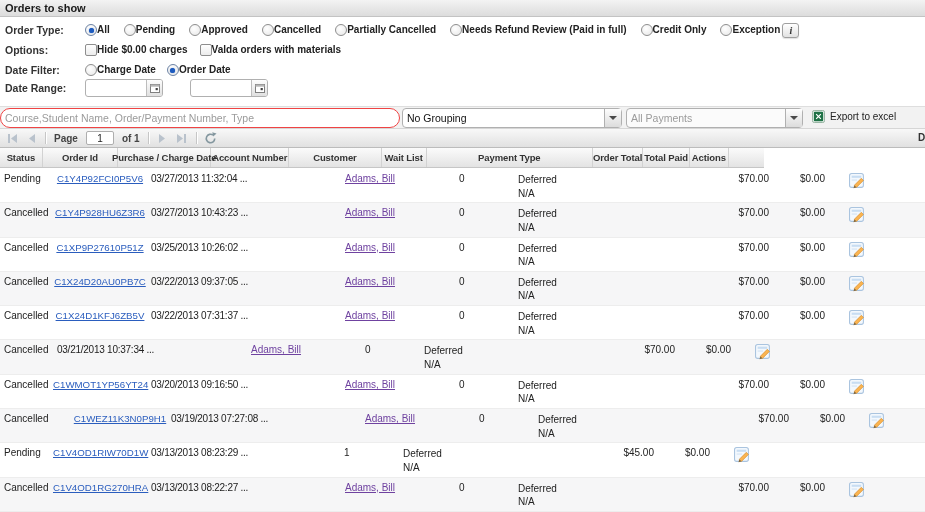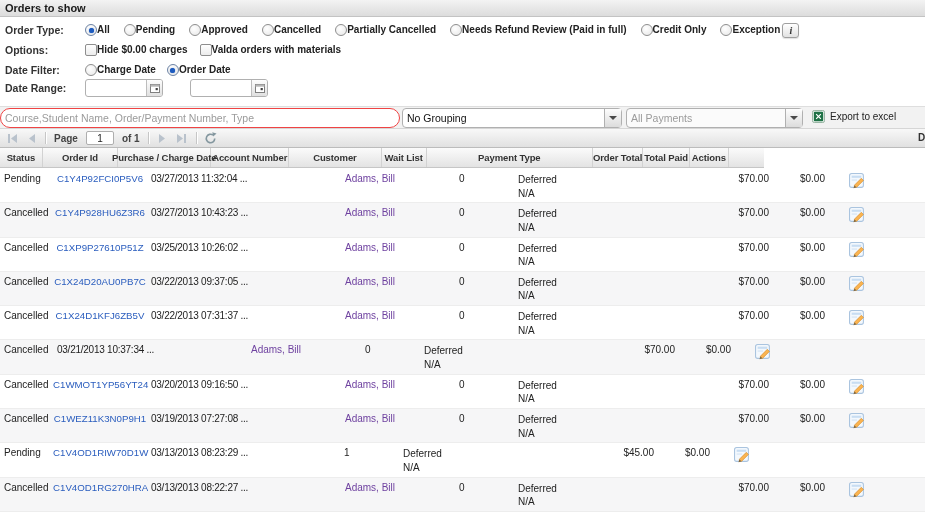--- a/index.html
+++ b/index.html
@@ -84,21 +84,21 @@
   .c-status{padding-left:4px}
   .c-oid{text-align:center;font-size:9.7px}
   .c-date{padding-left:4px;letter-spacing:-0.25px}
   .c-cust{padding-left:8px}
   .c-wait{padding-left:7px}
   .c-ptype{padding-left:10px;line-height:13.5px}
   .c-ototal{text-align:right;padding-right:6px}
   .c-tpaid{text-align:right;padding-right:8px}
   .c-actions{display:flex;justify-content:center;padding-top:4px}
   .act-icon{display:inline-block;width:16px;height:16px;cursor:pointer}
-  .lnk{color:var(--link-blue,#2a5dbe);cursor:pointer}
+  .lnk{color:var(--link-blue,#2a5dbe);text-decoration:underline;cursor:pointer}
   .lnk.visited{color:var(--link-purple,#6f42a0)}
 </style>
 </head>
 <body>
 
 <div class="screen">
 
   <div class="panel-header">Orders to show</div>
 
   <div class="frow frow-ordertype">
@@ -426,21 +426,21 @@
               <rect x="2.5" y="2.5" width="9" height="2" fill="#c8ddf2"></rect>
               <rect x="2.5" y="6" width="5" height="1.3" fill="#d9e7f5"></rect>
               <polygon points="5,11.5 11.5,5 13.5,7 7,13.5" fill="#fbb450" stroke="#d28a2a" stroke-width="0.6"></polygon>
               <polygon points="5,11.5 4.2,14.2 7,13.5" fill="#8a6a3a"></polygon>
             </svg></span>
         </div>
         <div class="cell c-spacer" style="width: 44px; flex: 0 0 44px;"></div>
       </div>
       <div class="grow alt">
         <div class="cell c-status" style="width: 53px; flex: 0 0 53px;">Cancelled</div>
-        <div class="cell c-oid" style="width: 94px; flex: 0 0 94px;"><a class="lnk">C1WEZ11K3N0P9H1</a></div>
+        <div class="cell c-oid" style="width: 94px; flex: 0 0 94px; margin-left: 20px;"><a class="lnk">C1WEZ11K3N0P9H1</a></div>
         <div class="cell c-date" style="width: 93px; flex: 0 0 93px;">03/19/2013 07:27:08 ...</div>
         <div class="cell c-acct" style="width: 97px; flex: 0 0 97px;"></div>
         <div class="cell c-cust" style="width: 115px; flex: 0 0 115px;"><a class="lnk visited">Adams, Bill</a></div>
         <div class="cell c-wait" style="width: 56px; flex: 0 0 56px;">0</div>
         <div class="cell c-ptype" style="width: 207px; flex: 0 0 207px;">
           <div>Deferred</div>
           <div>N/A</div>
         </div>
         <div class="cell c-ototal" style="width: 60px; flex: 0 0 60px;">$70.00</div>
         <div class="cell c-tpaid" style="width: 58px; flex: 0 0 58px;">$0.00</div>

